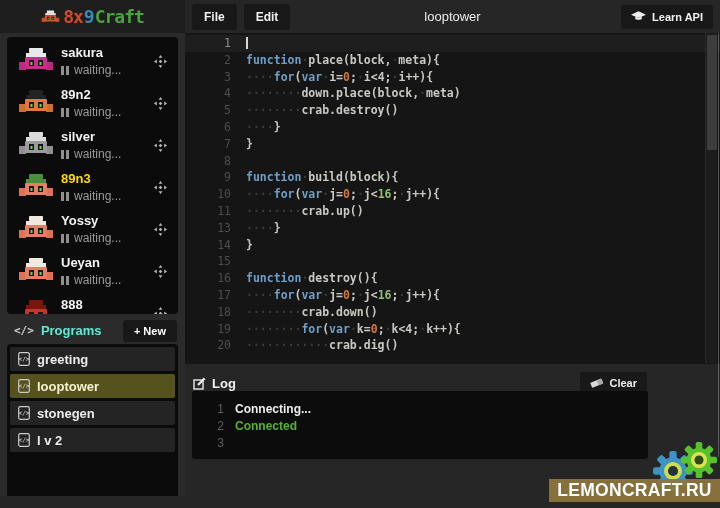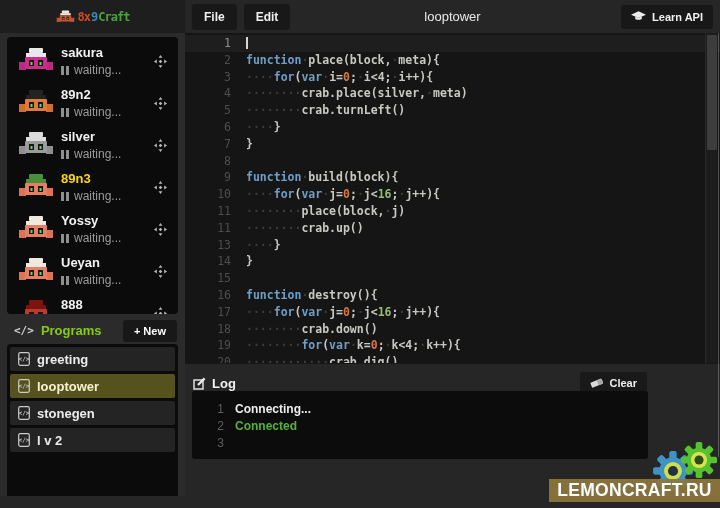--- a/index.html
+++ b/index.html
@@ -5,38 +5,38 @@
   * { box-sizing: border-box; }
   html,body { margin:0; padding:0; }
   body {
     width:720px; height:508px; position:relative; overflow:hidden;
     background:#262626; font-family:"Liberation Sans", sans-serif;
     -webkit-font-smoothing:antialiased;
   }
   
   .topbar { position:absolute; left:0; top:0; width:720px; height:33px; background:#262626; box-shadow:0 1px 0 #141414; }
   .topbar-left { position:absolute; left:0; top:0; width:185px; height:33px; background:#1e1e1e; display:flex; align-items:center; justify-content:center; gap:1px; }
-  .logo-part { font-family:"DejaVu Sans Mono", monospace; font-weight:bold; font-size:12px; letter-spacing:-1px; }
+  .logo-part { font-family:"DejaVu Sans Mono", monospace; font-weight:bold; font-size:18px; letter-spacing:-1px; }
   .topbar-right { position:absolute; left:185px; right:0; top:0; height:33px; display:flex; align-items:center; }
   .tb-title { position:absolute; left:0; right:0; text-align:center; color:#eaeaea; font-size:13px; }
   .menu-btn { position:relative; z-index:1; background:#181818; color:#f0f0f0; font:bold 12px "Liberation Sans",sans-serif; border:0; border-radius:3px; padding:6px 12px; margin-left:7px; cursor:pointer; }
   .learn-btn { position:relative; z-index:1; margin-left:auto; margin-right:7px; display:flex; align-items:center; gap:6px; background:#181818; color:#f0f0f0; font:bold 11px "Liberation Sans",sans-serif; border:0; border-radius:3px; padding:6px 10px; cursor:pointer; }
   
   .sidebar { position:absolute; left:0; top:33px; width:185px; bottom:12px; background:#2b2b2b; }
   .player-panel { position:absolute; left:7px; top:4px; width:171px; height:277px; background:#0b0b0b; border-radius:4px; overflow:hidden; padding-top:5px; }
   .player-row { position:relative; height:42px; }
   .avatar { position:absolute; left:11px; top:5px; }
   .pname { position:absolute; left:54px; top:3px; font:bold 13px "Liberation Sans",sans-serif; color:#f2f2f2; }
   .pstatus { position:absolute; left:54px; top:21px; font:12px "Liberation Sans",sans-serif; color:#9b9b9b; display:flex; align-items:center; }
   .pause { display:inline-flex; gap:2px; margin-right:5px; }
   .pause i { width:3px; height:9px; background:#8f8f8f; display:inline-block; }
   .locate { position:absolute; right:11px; top:12px; opacity:.92; cursor:pointer; }
   .programs-header { position:absolute; left:7px; top:284px; width:171px; height:27px; display:flex; align-items:center; }
   .code-tag { font:bold 11px "DejaVu Sans Mono",monospace; color:#cfcfcf; margin:0 7px; }
-  .programs-title { font:bold 13px "Liberation Sans",sans-serif; color:#84cc16; }
+  .programs-title { font:bold 13px "Liberation Sans",sans-serif; color:#5eead4; }
   .new-btn { margin-left:auto; margin-right:1px; background:#181818; color:#fff; font:bold 11px "Liberation Sans",sans-serif; border:0; border-radius:3px; padding:5px 11px; cursor:pointer; }
   .program-list { position:absolute; left:7px; top:311px; width:171px; bottom:0; background:#0b0b0b; border-radius:4px 4px 0 0; padding:3px; display:flex; flex-direction:column; gap:3px; }
   .program-item { height:24px; flex:none; background:#242424; border-radius:2px; display:flex; align-items:center; gap:7px; padding:0 8px; font:bold 13px "Liberation Sans",sans-serif; color:#ececec; cursor:pointer; }
   .program-item.selected { color:#f6f2cf; }
   
   .editor { position:absolute; left:185px; top:33px; width:535px; height:330px; background:#151515; overflow:hidden; font:bold 11.5px "DejaVu Sans Mono",monospace; }
   #code-lines { padding-top:2px; }
   .code-line { height:16.8px; line-height:16.8px; white-space:pre; }
   .code-line.active { background:#1e1e1e; }
   .ln { display:inline-block; width:46px; margin-right:15px; text-align:right; color:#4d4d4d; font-weight:normal; }
@@ -308,28 +308,27 @@
         <span>l v 2</span>
       </div>
     </div>
 </aside>
 
 <main class="editor">
   <div id="code-lines">
       <div class="code-line active"><span class="ln">1</span><span class="cursor"></span></div>
       <div class="code-line"><span class="ln">2</span><span class="tk-k">function</span><span class="tk-w">·</span><span class="tk-t">place(block,</span><span class="tk-w">·</span><span class="tk-t">meta){</span></div>
       <div class="code-line"><span class="ln">3</span><span class="tk-w">····</span><span class="tk-k">for</span><span class="tk-t">(</span><span class="tk-k">var</span><span class="tk-w">·</span><span class="tk-t">i=</span><span class="tk-n">0</span><span class="tk-t">;</span><span class="tk-w">·</span><span class="tk-t">i&lt;4;</span><span class="tk-w">·</span><span class="tk-t">i++){</span></div>
-      <div class="code-line"><span class="ln">4</span><span class="tk-w">········</span><span class="tk-t">crab.place(silver,</span><span class="tk-w">·</span><span class="tk-t">meta)</span></div>
-      <div class="code-line"><span class="ln">5</span><span class="tk-w">········</span><span class="tk-t">crab.turnLeft()</span></div>
+      <div class="code-line"><span class="ln">4</span><span class="tk-w">········</span><span class="tk-t">down.place(block,</span><span class="tk-w">·</span><span class="tk-t">meta)</span></div>
+      <div class="code-line"><span class="ln">5</span><span class="tk-w">········</span><span class="tk-t">crab.destroy()</span></div>
       <div class="code-line"><span class="ln">6</span><span class="tk-w">····</span><span class="tk-t">}</span></div>
       <div class="code-line"><span class="ln">7</span><span class="tk-t">}</span></div>
       <div class="code-line"><span class="ln">8</span></div>
       <div class="code-line"><span class="ln">9</span><span class="tk-k">function</span><span class="tk-w">·</span><span class="tk-t">build(block){</span></div>
       <div class="code-line"><span class="ln">10</span><span class="tk-w">····</span><span class="tk-k">for</span><span class="tk-t">(</span><span class="tk-k">var</span><span class="tk-w">·</span><span class="tk-t">j=</span><span class="tk-n">0</span><span class="tk-t">;</span><span class="tk-w">·</span><span class="tk-t">j&lt;</span><span class="tk-g">16</span><span class="tk-t">;</span><span class="tk-w">·</span><span class="tk-t">j++){</span></div>
-      <div class="code-line"><span class="ln">11</span><span class="tk-w">········</span><span class="tk-t">place(block,</span><span class="tk-w">·</span><span class="tk-t">j)</span></div>
       <div class="code-line"><span class="ln">11</span><span class="tk-w">········</span><span class="tk-t">crab.up()</span></div>
       <div class="code-line"><span class="ln">13</span><span class="tk-w">····</span><span class="tk-t">}</span></div>
       <div class="code-line"><span class="ln">14</span><span class="tk-t">}</span></div>
       <div class="code-line"><span class="ln">15</span></div>
       <div class="code-line"><span class="ln">16</span><span class="tk-k">function</span><span class="tk-w">·</span><span class="tk-t">destroy(){</span></div>
       <div class="code-line"><span class="ln">17</span><span class="tk-w">····</span><span class="tk-k">for</span><span class="tk-t">(</span><span class="tk-k">var</span><span class="tk-w">·</span><span class="tk-t">j=</span><span class="tk-n">0</span><span class="tk-t">;</span><span class="tk-w">·</span><span class="tk-t">j&lt;</span><span class="tk-g">16</span><span class="tk-t">;</span><span class="tk-w">·</span><span class="tk-t">j++){</span></div>
       <div class="code-line"><span class="ln">18</span><span class="tk-w">········</span><span class="tk-t">crab.down()</span></div>
       <div class="code-line"><span class="ln">19</span><span class="tk-w">········</span><span class="tk-k">for</span><span class="tk-t">(</span><span class="tk-k">var</span><span class="tk-w">·</span><span class="tk-t">k=</span><span class="tk-n">0</span><span class="tk-t">;</span><span class="tk-w">·</span><span class="tk-t">k&lt;4;</span><span class="tk-w">·</span><span class="tk-t">k++){</span></div>
       <div class="code-line"><span class="ln">20</span><span class="tk-w">············</span><span class="tk-t">crab.dig()</span></div>
     </div>

